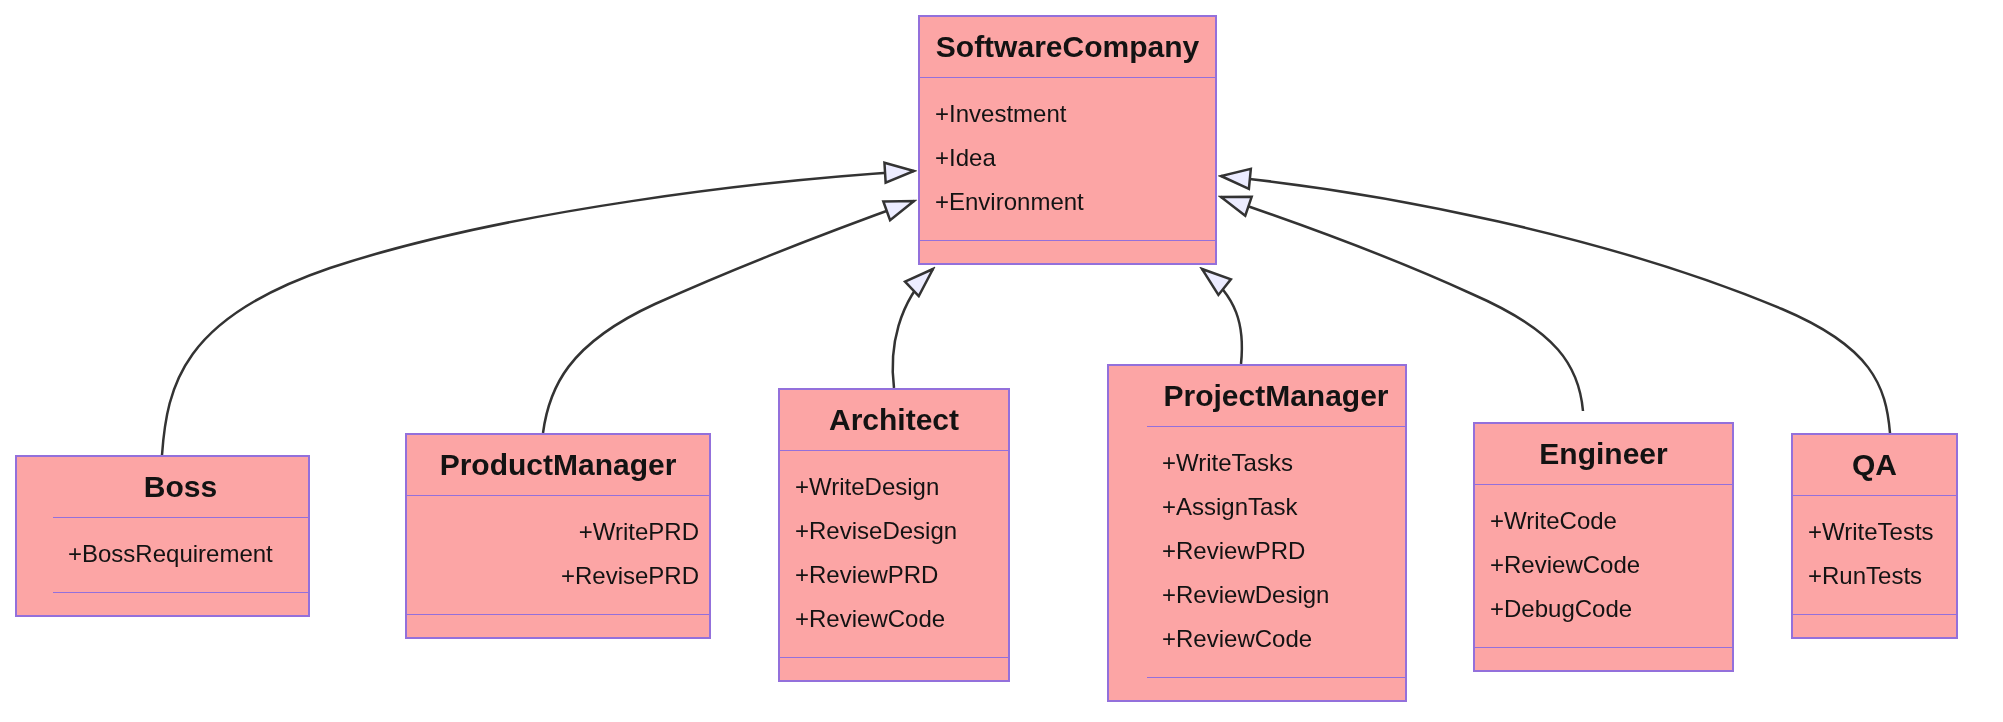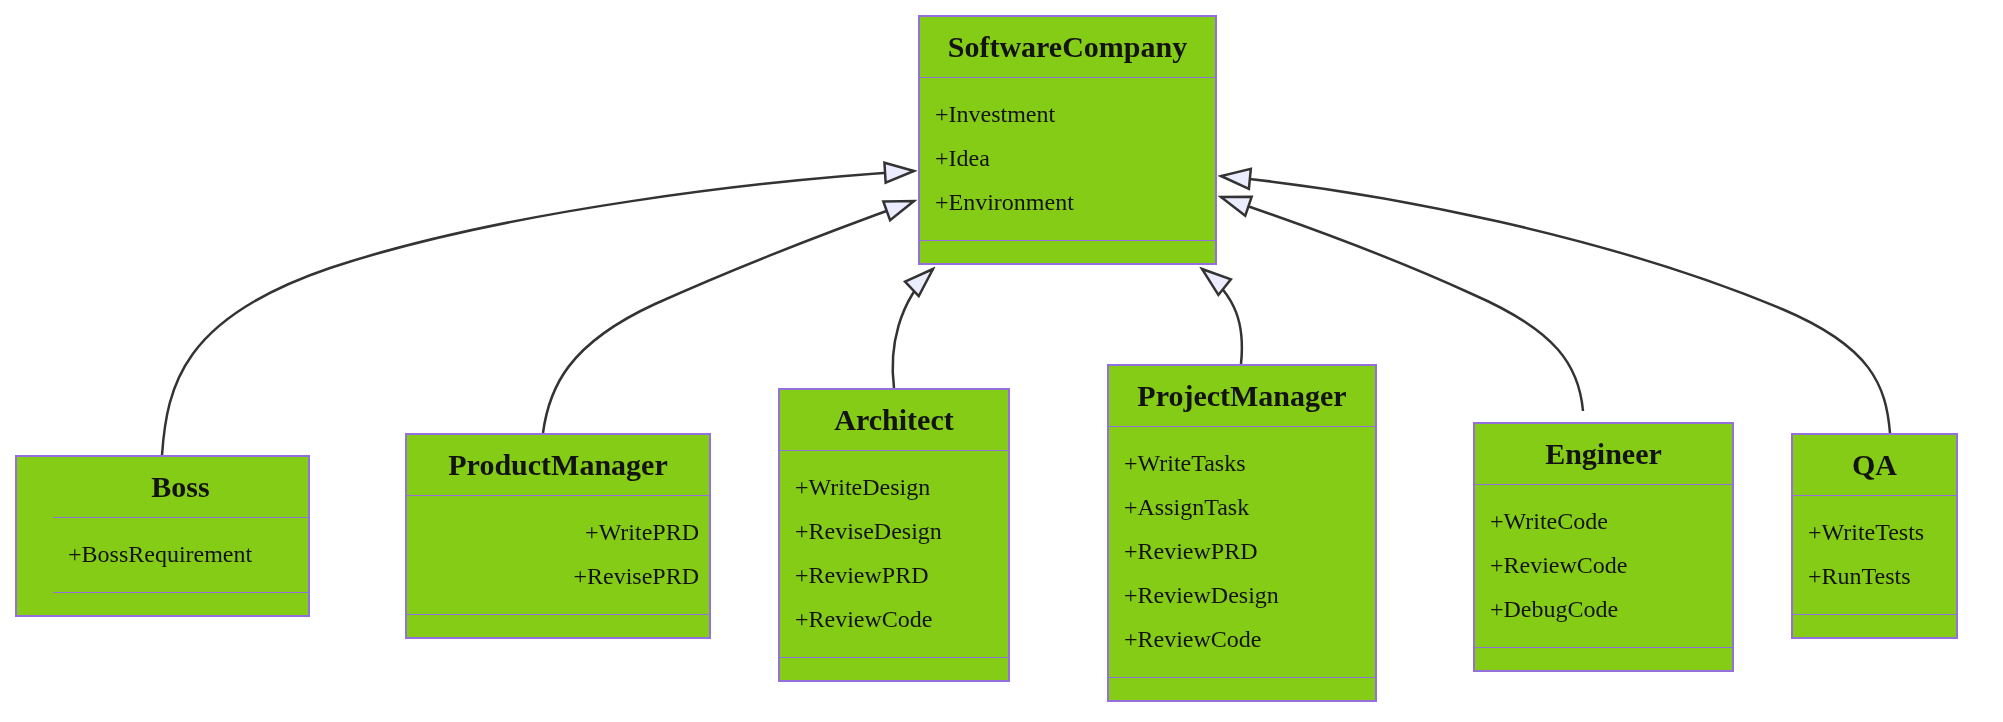--- a/index.html
+++ b/index.html
@@ -23,24 +23,23 @@
     height: 722px;
   }
   .edge-path {
     fill: none;
     stroke: #333333;
     stroke-width: 2.5;
   }
   .class-box {
     position: absolute;
     box-sizing: border-box;
-    background: #84cc16;
+    background: #fca5a5;
     border: 2px solid #9370DB;
     color: #131313;
-    font-family: Liberation Serif, serif;
   }
   .class-title {
     height: 60px;
     display: flex;
     align-items: center;
     justify-content: center;
     font-weight: bold;
     font-size: 30px;
     border-bottom: 1.5px solid #9370DB;
     white-space: nowrap;
@@ -108,21 +107,21 @@
     <div class="class-title">Architect</div>
     <div class="class-members">
       <div class="class-member">+WriteDesign</div>
       <div class="class-member">+ReviseDesign</div>
       <div class="class-member">+ReviewPRD</div>
       <div class="class-member">+ReviewCode</div>
     </div>
     <div class="class-footer"></div>
   </div>
 
-  <div class="class-box" style="left:1107px; top:364px; width:270px;">
+  <div class="class-box" style="left:1107px; top:364px; width:300px;padding-left:38px;">
     <div class="class-title">ProjectManager</div>
     <div class="class-members">
       <div class="class-member">+WriteTasks</div>
       <div class="class-member">+AssignTask</div>
       <div class="class-member">+ReviewPRD</div>
       <div class="class-member">+ReviewDesign</div>
       <div class="class-member">+ReviewCode</div>
     </div>
     <div class="class-footer"></div>
   </div>

